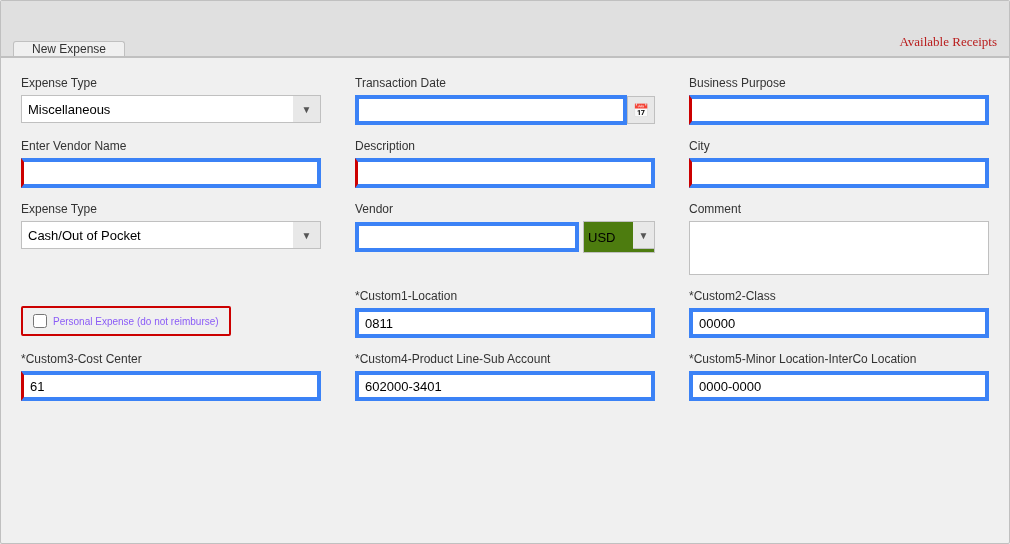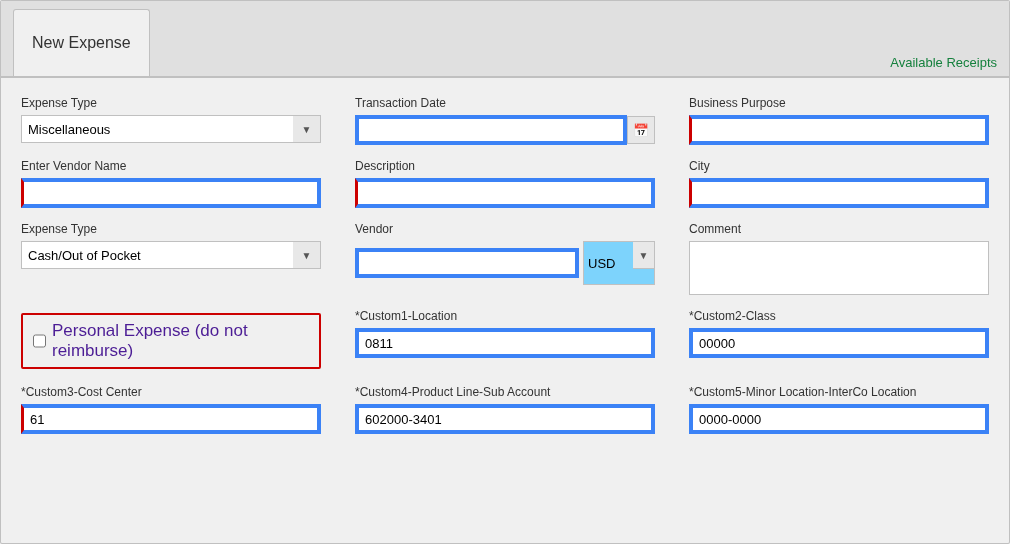--- a/index.html
+++ b/index.html
@@ -24,35 +24,37 @@
       align-items: flex-end;
       justify-content: space-between;
       padding: 8px 12px 0 12px;
       background: #e0e0e0;
       border-bottom: 2px solid #c0c0c0;
     }
     .tab {
       background: #f0f0f0;
       border: 1px solid #c0c0c0;
       border-bottom: none;
-      padding: 24px 18px;
-      font-size: 16px;
+      padding: 0 18px;
+      font-size: 12px;
       color: #333;
       cursor: pointer;
       border-radius: 3px 3px 0 0;
+      margin-top: 32px;
     }
     .tab.active {
       background: #f0f0f0;
       font-weight: normal;
     }
     .available-receipts {
-      color: #15803d;
+      color: #b91c1c;
       font-size: 13px;
       padding-bottom: 6px;
       cursor: pointer;
+      font-family: Liberation Serif, serif;
     }
     .form-area {
       padding: 18px 20px 20px 20px;
       background: #f0f0f0;
     }
     .form-grid {
       display: grid;
       grid-template-columns: 1fr 1fr 1fr;
       gap: 14px 34px;
     }
@@ -153,25 +155,25 @@
       outline: none;
     }
     .currency-select-wrap {
       display: flex;
       align-items: center;
       position: relative;
       width: 72px;
     }
     .currency-select {
       width: 72px;
-      height: 44px;
+      height: 32px;
       border: 1px solid #c0c0c0;
       padding: 3px 4px;
       font-size: 13px;
-      background: #7dd3fc;
+      background: #4d7c0f;
       appearance: none;
       -webkit-appearance: none;
       outline: none;
     }
     .currency-arrow {
       position: absolute;
       right: 0;
       top: 0;
       height: 28px;
       width: 22px;
@@ -205,22 +207,22 @@
       border-radius: 2px;
       background: #f0f0f0;
       width: fit-content;
     }
     .checkbox-row input[type="checkbox"] {
       width: 14px;
       height: 14px;
       cursor: pointer;
     }
     .checkbox-label {
-      font-size: 17px;
-      color: #4c1d95;
+      font-size: 10px;
+      color: #8b5cf6;
     }
     .personal-expense-cell {
       display: flex;
       flex-direction: column;
       justify-content: flex-end;
       padding-bottom: 2px;
     }
   </style>
 </head>
 <body>

